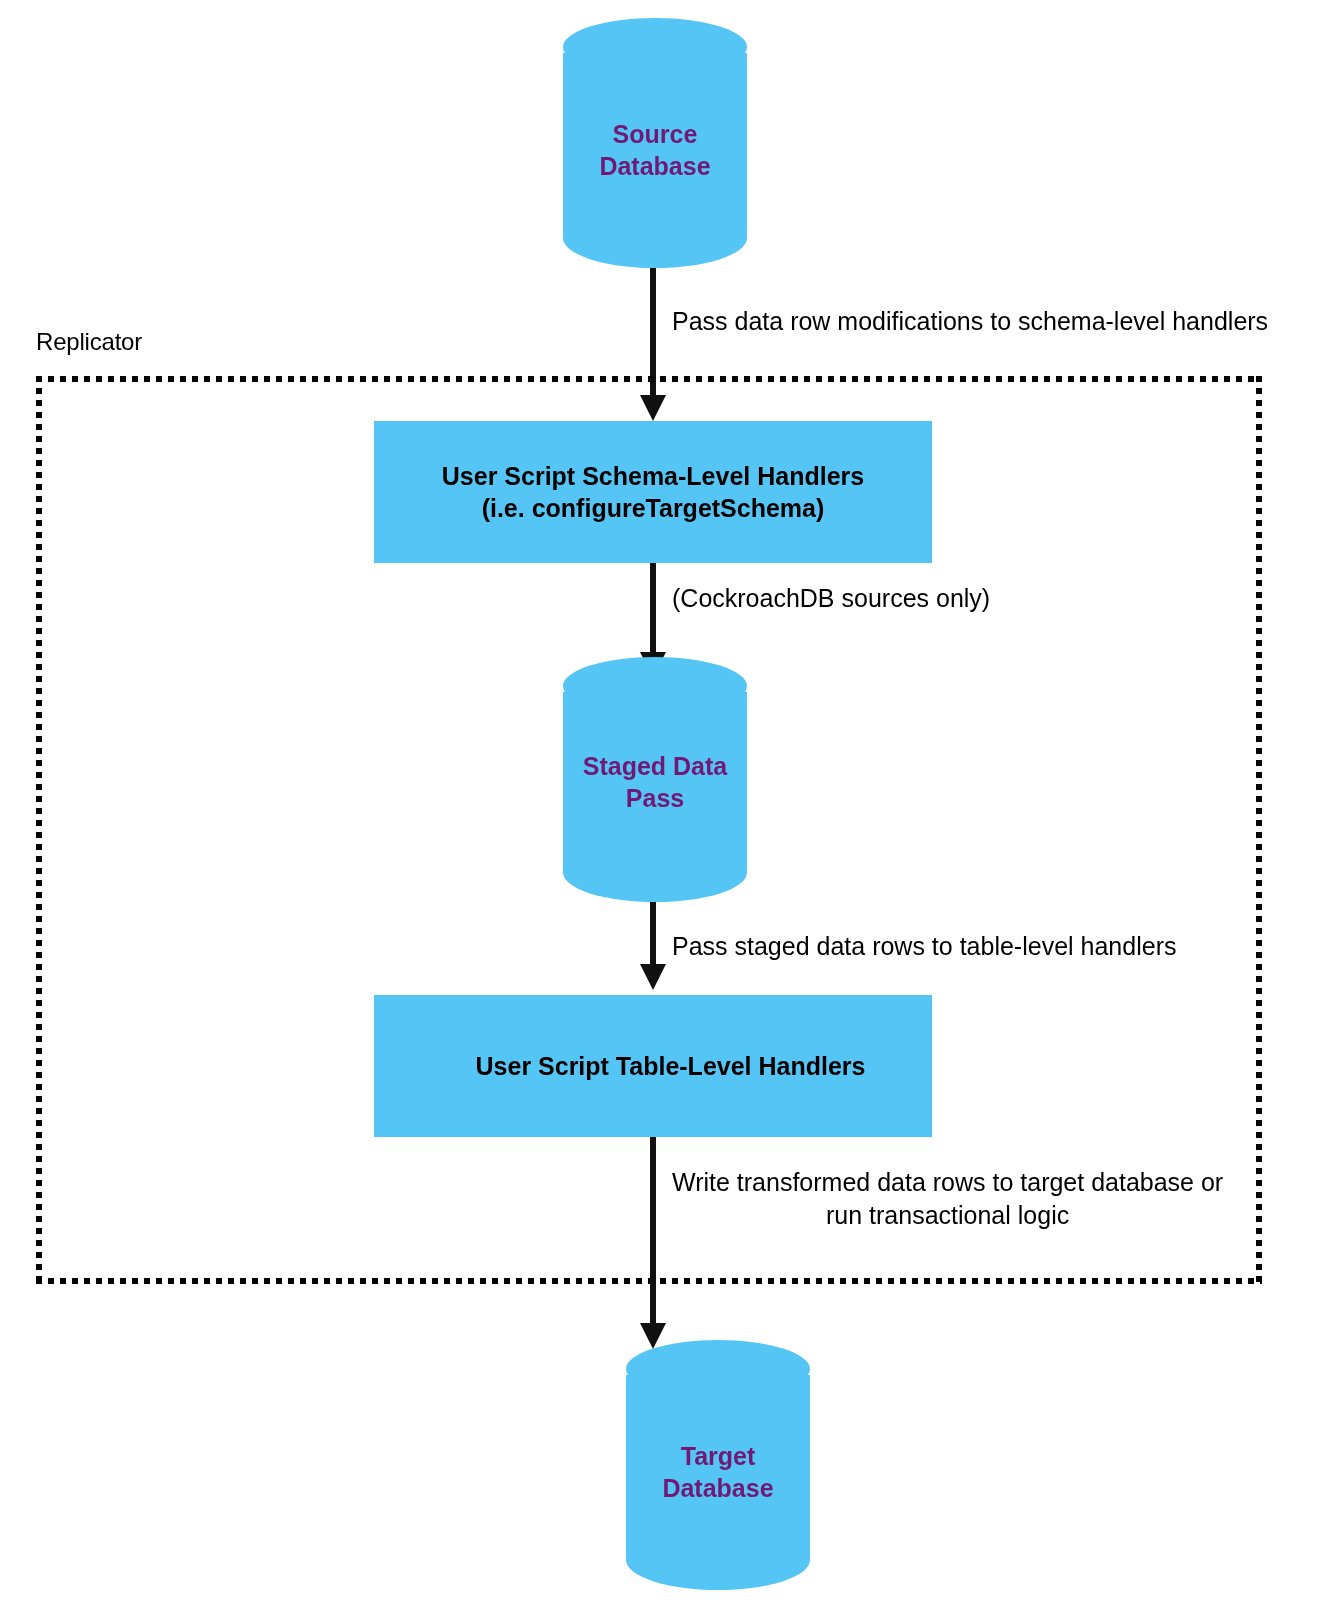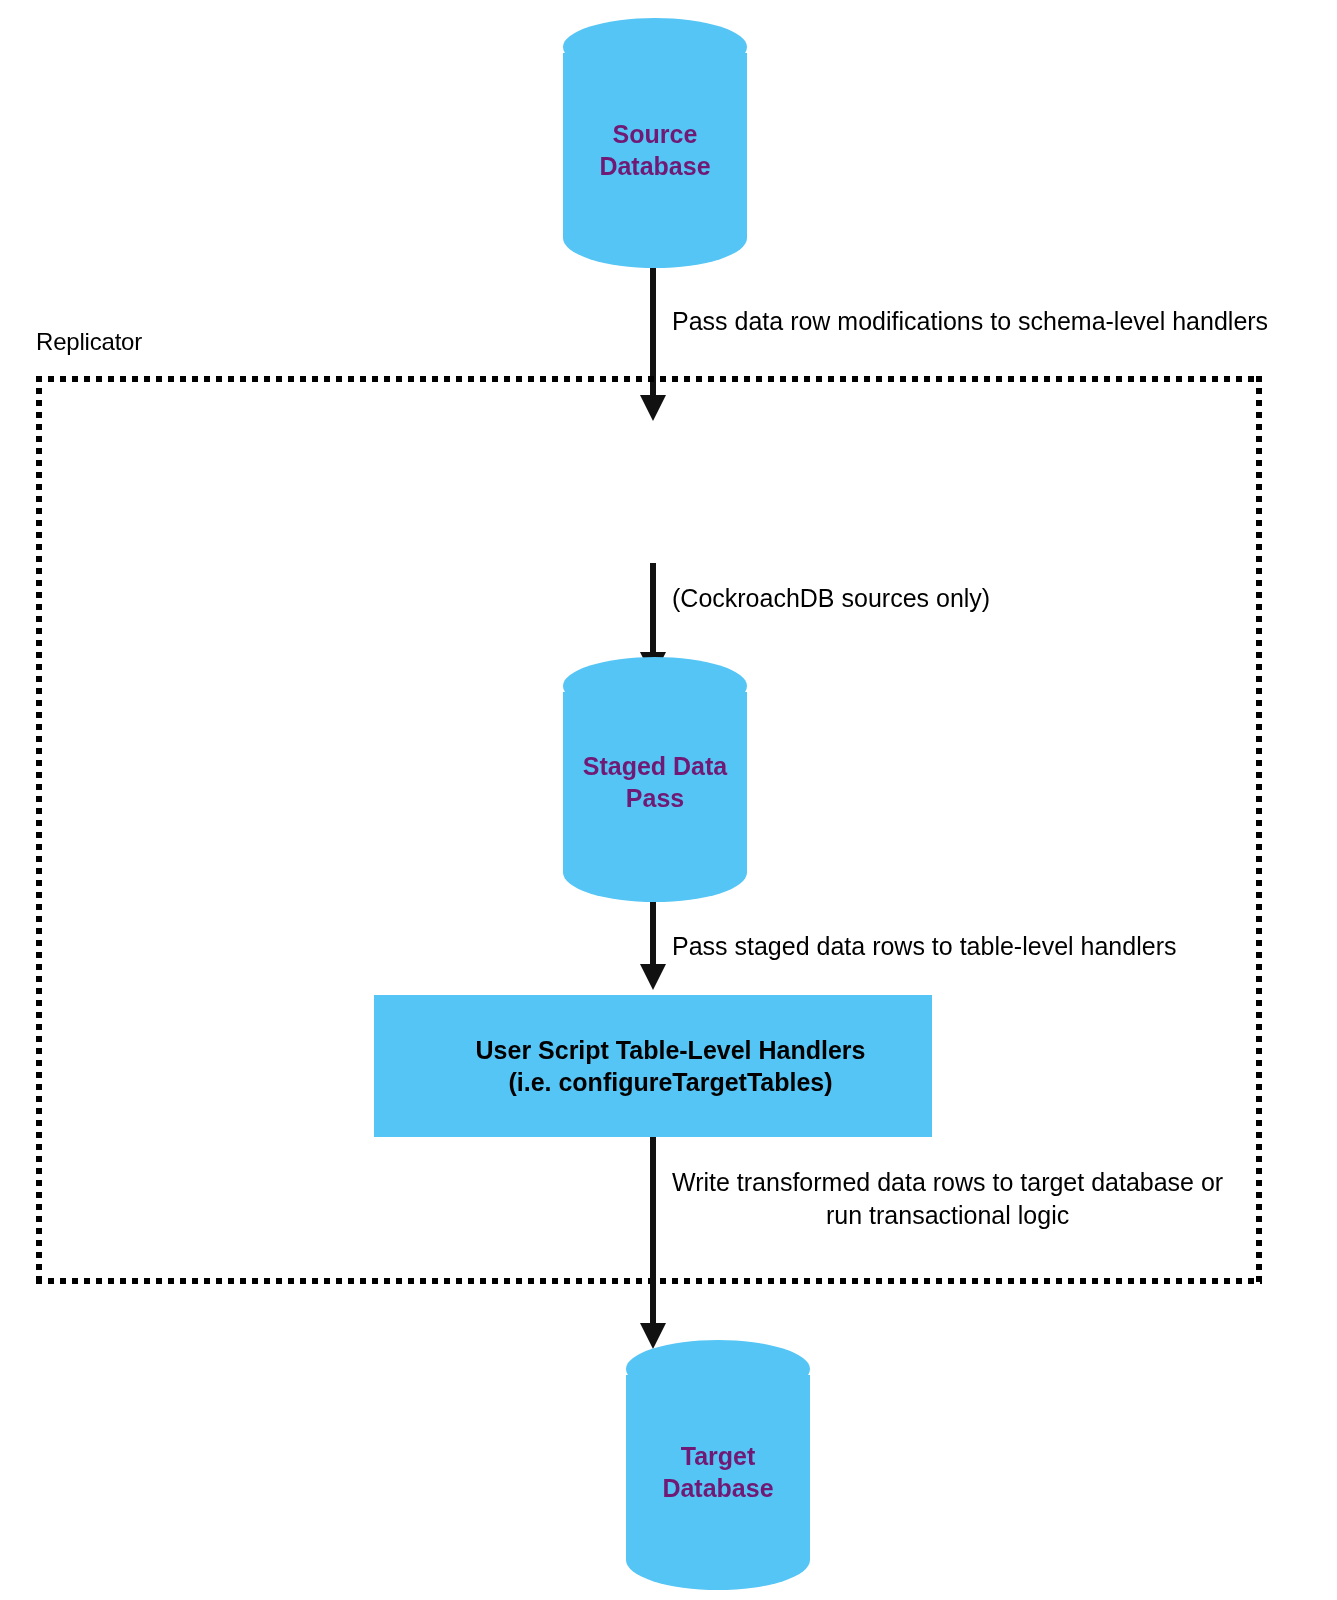--- a/index.html
+++ b/index.html
@@ -159,20 +159,26 @@
   </div>
 
   <div class="replicator-title">Replicator</div>
   <div class="replicator-box">
     <div class="dotline dl-top"></div>
     <div class="dotline dl-bottom"></div>
     <div class="dotline vert dl-left"></div>
     <div class="dotline vert dl-right"></div>
   </div>
 
+  <div class="proc-box" style="left:374px; top:421px; width:558px; height:142px;">
+    <div>
+      <div>User Script Schema-Level Handlers</div>
+      <div>(i.e. configureTargetSchema)</div>
+    </div>
+  </div>
 
   <div class="arrow" style="left:640px; top:563px; height:115px;">
     <div class="shaft" style="height:89px;"></div>
     <div class="head" style="top:89px;"></div>
   </div>
   <div class="edge-label center" style="left:672px; top:582px;">
     <div>(CockroachDB sources only)</div>
   </div>
 
   <div class="cylinder" style="left:563px; top:657px; height:245px;">
@@ -188,21 +194,20 @@
     <div class="shaft" style="height:63px;"></div>
     <div class="head" style="top:63px;"></div>
   </div>
   <div class="edge-label" style="left:672px; top:930px;">
     <div>Pass staged data rows to table-level handlers</div>
   </div>
 
   <div class="proc-box" style="left:374px; top:995px; width:558px; height:142px;padding-left:35px;">
     <div>
       <div>User Script Table-Level Handlers</div>
-      <div>(i.e. configureTargetTables)</div>
     </div>
   </div>
 
   <div class="arrow" style="left:640px; top:1137px; height:212px;">
     <div class="shaft" style="height:186px;"></div>
     <div class="head" style="top:186px;"></div>
   </div>
   <div class="edge-label center" style="left:672px; top:1166px;">
     <div>Write transformed data rows to target database or</div>
     <div>run transactional logic</div>

